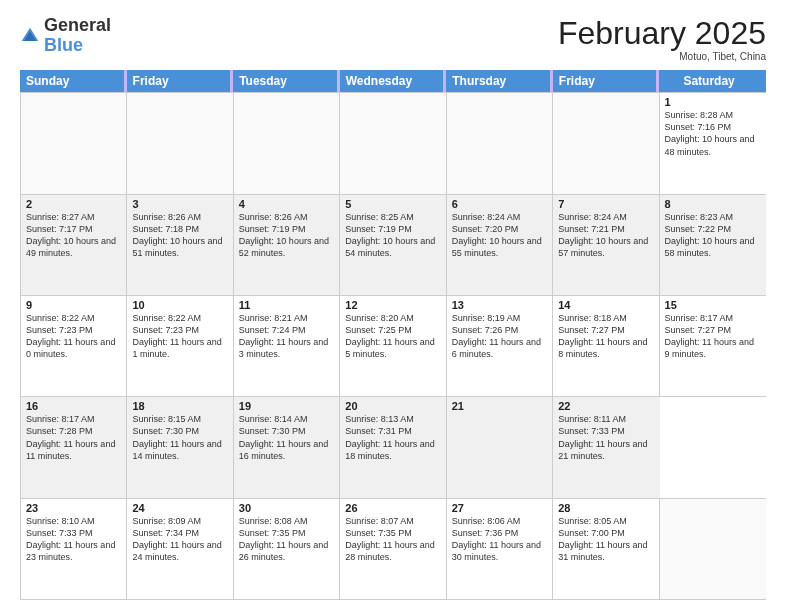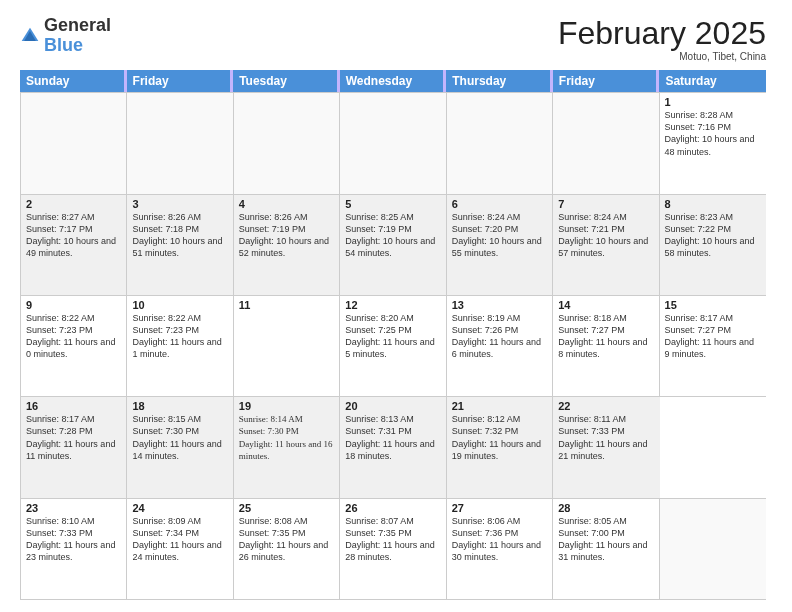--- a/index.html
+++ b/index.html
@@ -62,21 +62,21 @@
       grid-template-columns: repeat(7, 1fr);
       background: #4a90d9;
     }
     .cal-header-cell {
       color: #fff;
       font-size: 12px;
       font-weight: bold;
       padding: 4px 6px;
       border-right: 3px solid #c4b5fd;
     }
-    .cal-header-cell:last-child { border-right: none; }
+    .cal-header-cell:last-child { border-right: none; margin-left: 18px; }
     .cal-body {
       flex: 1;
       display: flex;
       flex-direction: column;
       border-left: 1px solid #ccc;
       border-bottom: 1px solid #ccc;
     }
     .cal-row {
       display: grid;
       grid-template-columns: repeat(7, 1fr);
@@ -205,20 +205,23 @@
 Daylight: 11 hours and 0 minutes.</div>
           </div>
           <div class="cal-cell">
             <div class="day-num">10</div>
             <div class="day-info" style="white-space: pre-line;">Sunrise: 8:22 AM
 Sunset: 7:23 PM
 Daylight: 11 hours and 1 minute.</div>
           </div>
           <div class="cal-cell">
             <div class="day-num">11</div>
+            <div class="day-info" style="white-space: pre-line;">Sunrise: 8:21 AM
+Sunset: 7:24 PM
+Daylight: 11 hours and 3 minutes.</div>
           </div>
           <div class="cal-cell">
             <div class="day-num">12</div>
             <div class="day-info" style="white-space: pre-line;">Sunrise: 8:20 AM
 Sunset: 7:25 PM
 Daylight: 11 hours and 5 minutes.</div>
           </div>
           <div class="cal-cell">
             <div class="day-num">13</div>
             <div class="day-info" style="white-space: pre-line;">Sunrise: 8:19 AM
@@ -246,35 +249,32 @@
 Daylight: 11 hours and 11 minutes.</div>
           </div>
           <div class="cal-cell shaded">
             <div class="day-num">18</div>
             <div class="day-info" style="white-space: pre-line;">Sunrise: 8:15 AM
 Sunset: 7:30 PM
 Daylight: 11 hours and 14 minutes.</div>
           </div>
           <div class="cal-cell shaded">
             <div class="day-num">19</div>
-            <div class="day-info" style="white-space: pre-line; font-family: Liberation Serif, serif;">Sunrise: 8:14 AM
+            <div class="day-info" style="white-space: pre-line;">Sunrise: 8:14 AM
 Sunset: 7:30 PM
 Daylight: 11 hours and 16 minutes.</div>
           </div>
           <div class="cal-cell shaded">
             <div class="day-num">20</div>
             <div class="day-info" style="white-space: pre-line;">Sunrise: 8:13 AM
 Sunset: 7:31 PM
 Daylight: 11 hours and 18 minutes.</div>
           </div>
           <div class="cal-cell shaded">
             <div class="day-num">21</div>
-            <div class="day-info" style="white-space: pre-line;">Sunrise: 8:12 AM
-Sunset: 7:32 PM
-Daylight: 11 hours and 19 minutes.</div>
           </div>
           <div class="cal-cell shaded">
             <div class="day-num">22</div>
             <div class="day-info" style="white-space: pre-line;">Sunrise: 8:11 AM
 Sunset: 7:33 PM
 Daylight: 11 hours and 21 minutes.</div>
           </div>
         </div>
         <div class="cal-row">
           <div class="cal-cell">
@@ -283,21 +283,21 @@
 Sunset: 7:33 PM
 Daylight: 11 hours and 23 minutes.</div>
           </div>
           <div class="cal-cell">
             <div class="day-num">24</div>
             <div class="day-info" style="white-space: pre-line;">Sunrise: 8:09 AM
 Sunset: 7:34 PM
 Daylight: 11 hours and 24 minutes.</div>
           </div>
           <div class="cal-cell">
-            <div class="day-num">25</div>
+            <div class="day-num">30</div>
             <div class="day-info" style="white-space: pre-line;">Sunrise: 8:08 AM
 Sunset: 7:35 PM
 Daylight: 11 hours and 26 minutes.</div>
           </div>
           <div class="cal-cell">
             <div class="day-num">26</div>
             <div class="day-info" style="white-space: pre-line;">Sunrise: 8:07 AM
 Sunset: 7:35 PM
 Daylight: 11 hours and 28 minutes.</div>
           </div>

